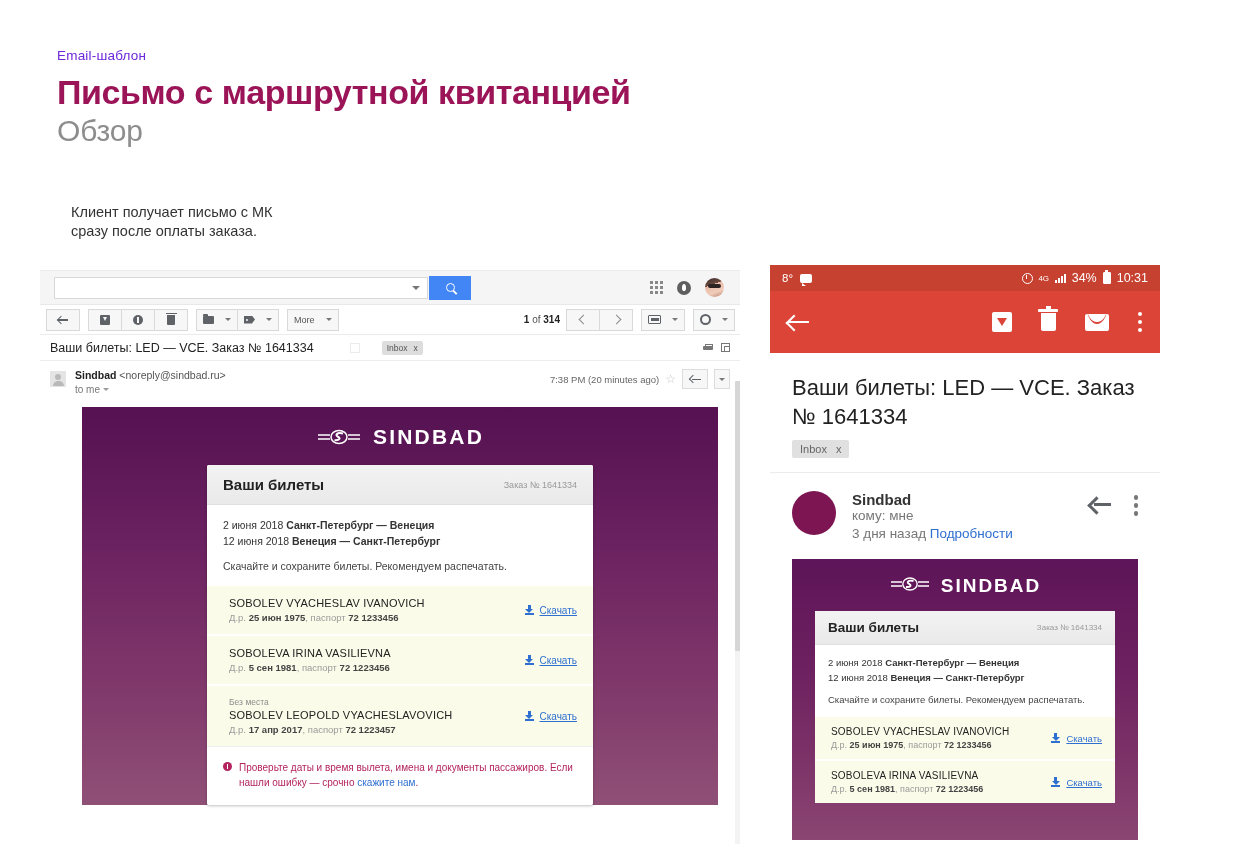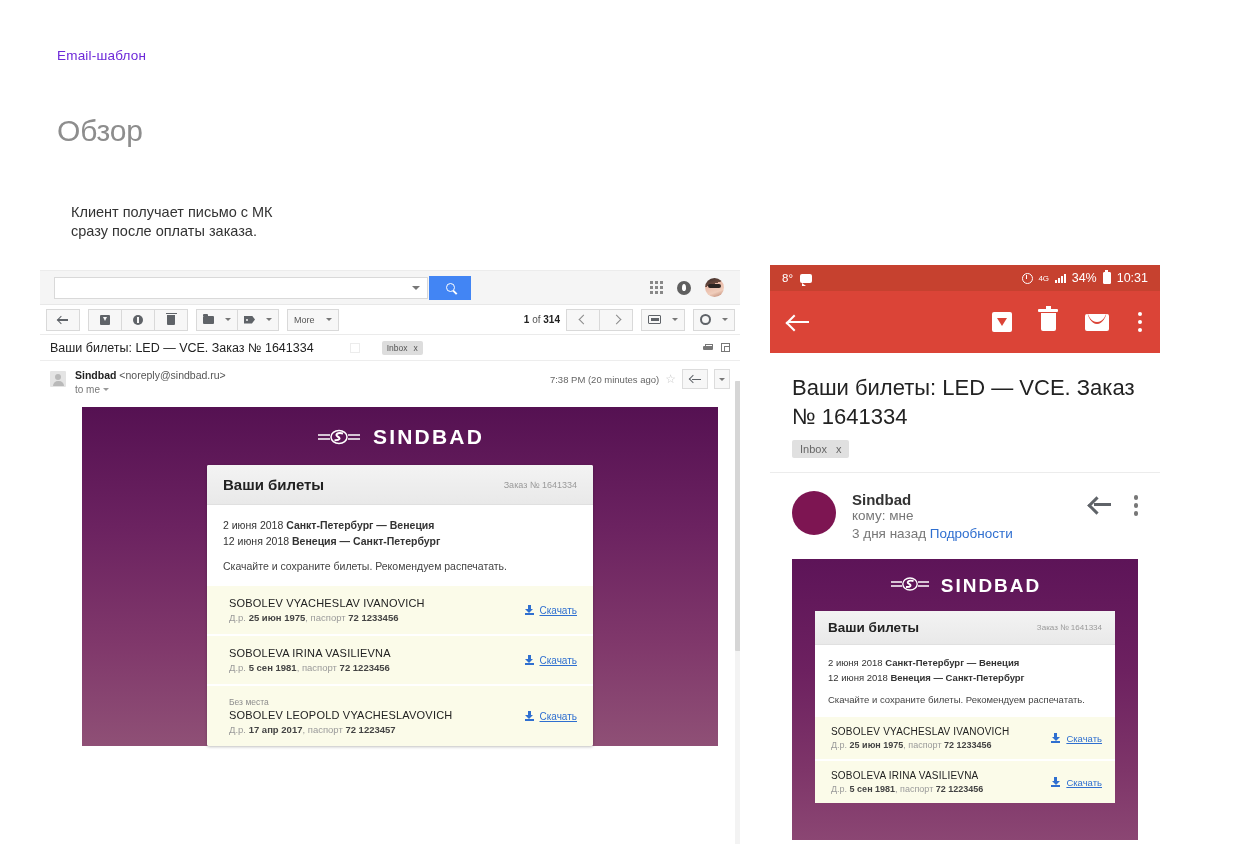--- a/index.html
+++ b/index.html
@@ -287,20 +287,21 @@
   .ph-card .pax .nm{font-size:10px;}
   .ph-card .pax .doc{font-size:9px;}
   .ph-card .dl{font-size:9.5px;}
 </style>
 </head>
 <body>
 
 <div class="slide">
 
   <div class="eyebrow">Email-шаблон</div>
+  <div class="title-main">Письмо с маршрутной квитанцией</div>
   <div class="title-sub">Обзор</div>
   <div class="lede">
     <span>Клиент получает письмо с МК</span><br>
     <span>сразу после оплаты заказа.</span>
   </div>
 
   <div class="gmail">
 
     <div class="gm-searchrow">
       <div class="gm-searchbox">
@@ -490,20 +491,26 @@
             </div>
           </div>
           <a class="dl" href="#">
             <span class="dl-ico">
                 <span class="dl-bar"></span>
               </span>
             <span>Скачать</span>
           </a>
         </div>
 
+        <div class="warn">
+          <span class="warn-dot"></span>
+          <div class="warn-txt">
+            <span>Проверьте даты и время вылета, имена и документы пассажиров. Если нашли ошибку — срочно </span><a href="#">скажите нам</a><span>.</span>
+          </div>
+        </div>
       </div>
     </div>
   </div>
 
   <div class="phone">
 
     <div class="ph-status">
       <div class="ph-st-left">
         <span>8°</span>
         <span class="bubble"></span>

